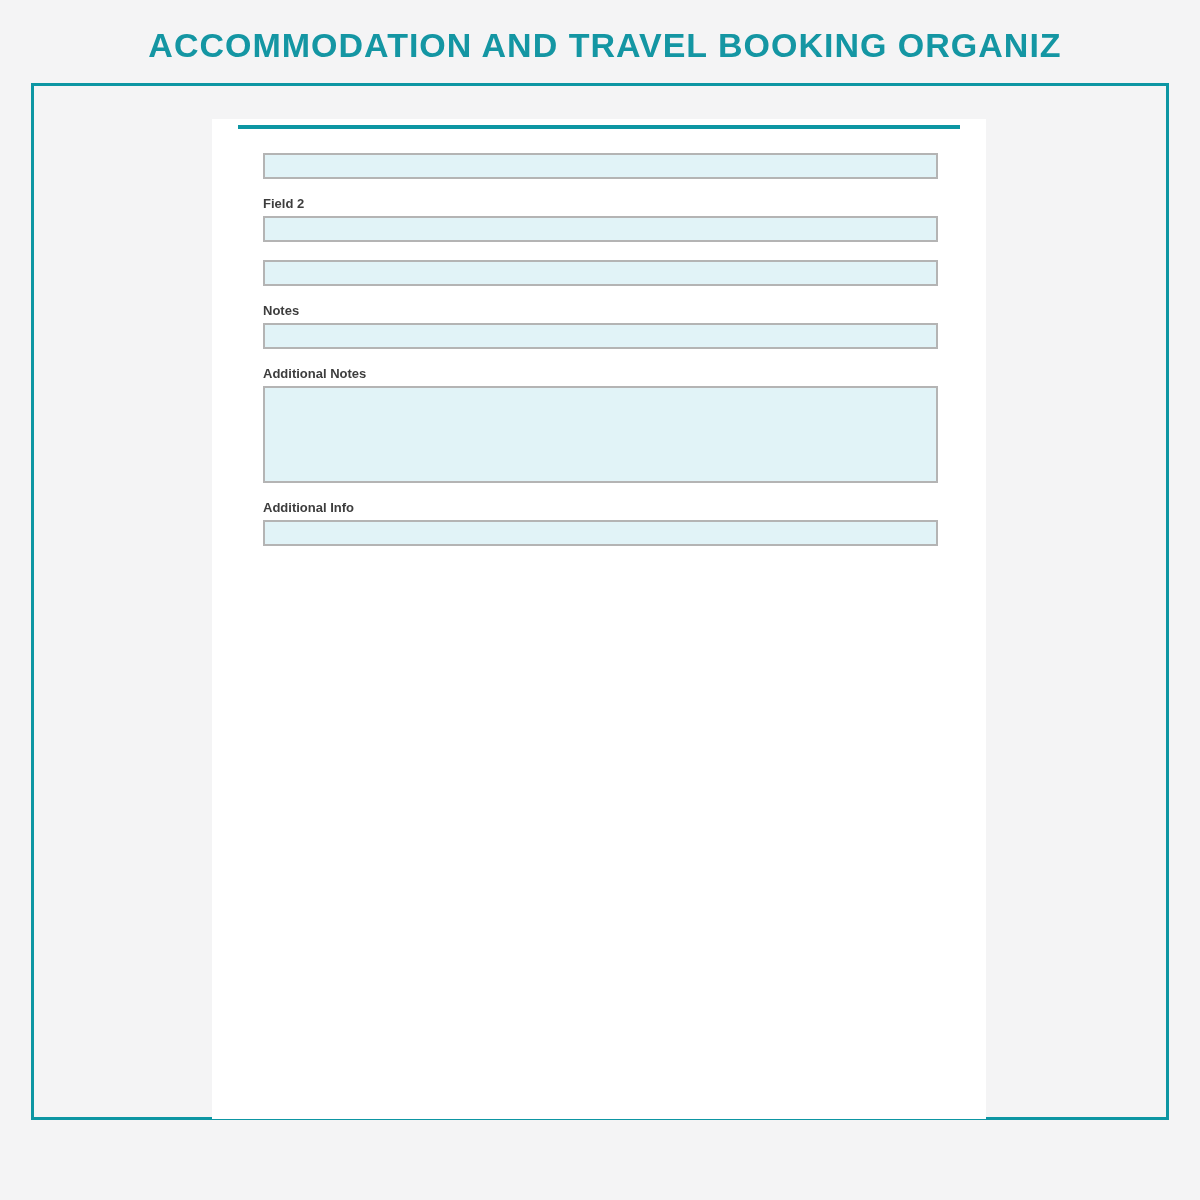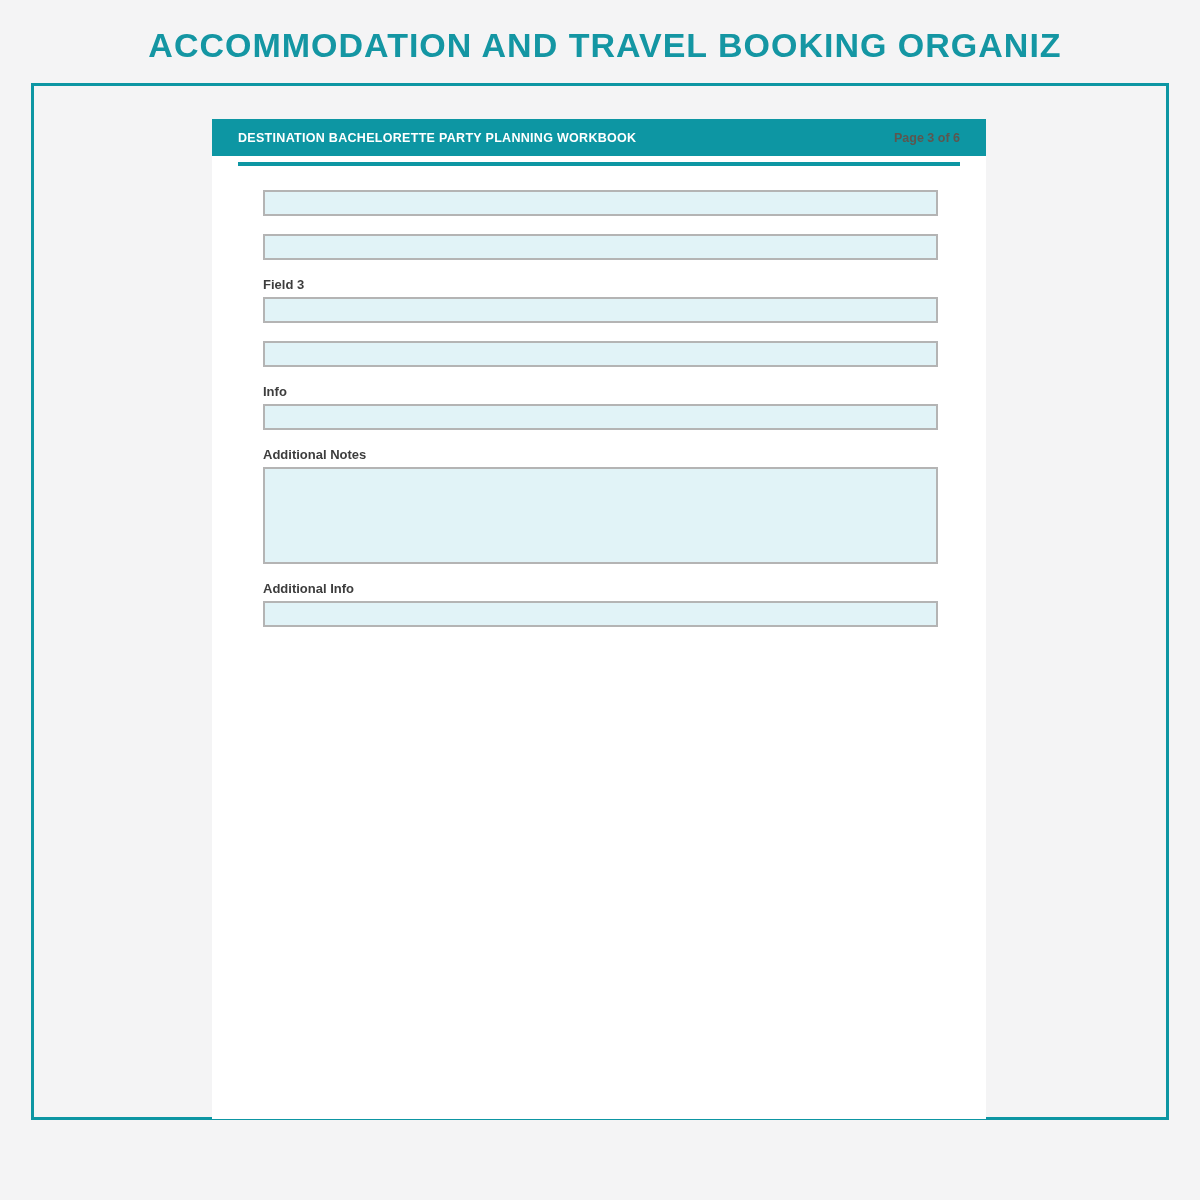--- a/index.html
+++ b/index.html
@@ -105,52 +105,44 @@
   .field-textarea { height: 97px; resize: none; }
 </style>
 </head>
 <body>
 
 <div class="main-title">ACCOMMODATION AND TRAVEL BOOKING ORGANIZ</div>
 
 <div class="content-frame"></div>
 
 <div class="workbook-page">
-  <div class="header-bar">
-    <span class="header-title">DESTINATION BACHELORETTE PARTY PLANNING WORKBOOK</span>
-    <span class="page-indicator">Page 3 of 6</span>
-  </div>
   <div class="header-underline"></div>
 
   <div class="page-body">
 
     <div>
   <div class="field-row">
     <input class="field-input" type="text" aria-label="Field 1" style="">
 
   </div>
 
   <div class="field-row">
+    <div class="field-label">Field 2</div>
     <input class="field-input" type="text" aria-label="Field 2" style="">
 
   </div>
 
-  <div class="field-row">
-    <div class="field-label">Field 3</div>
-    <input class="field-input" type="text" aria-label="Field 3" style="">
-
-  </div>
 
   <div class="field-row">
     <input class="field-input" type="text" aria-label="Details" style="">
 
   </div>
 
   <div class="field-row">
-    <div class="field-label">Info</div>
+    <div class="field-label">Notes</div>
     <input class="field-input" type="text" aria-label="Notes" style="">
 
   </div>
 
   <div class="field-row">
     <div class="field-label">Additional Notes</div>
 
     <textarea class="field-textarea" aria-label="Additional Notes" style=""></textarea>
   </div>
 

